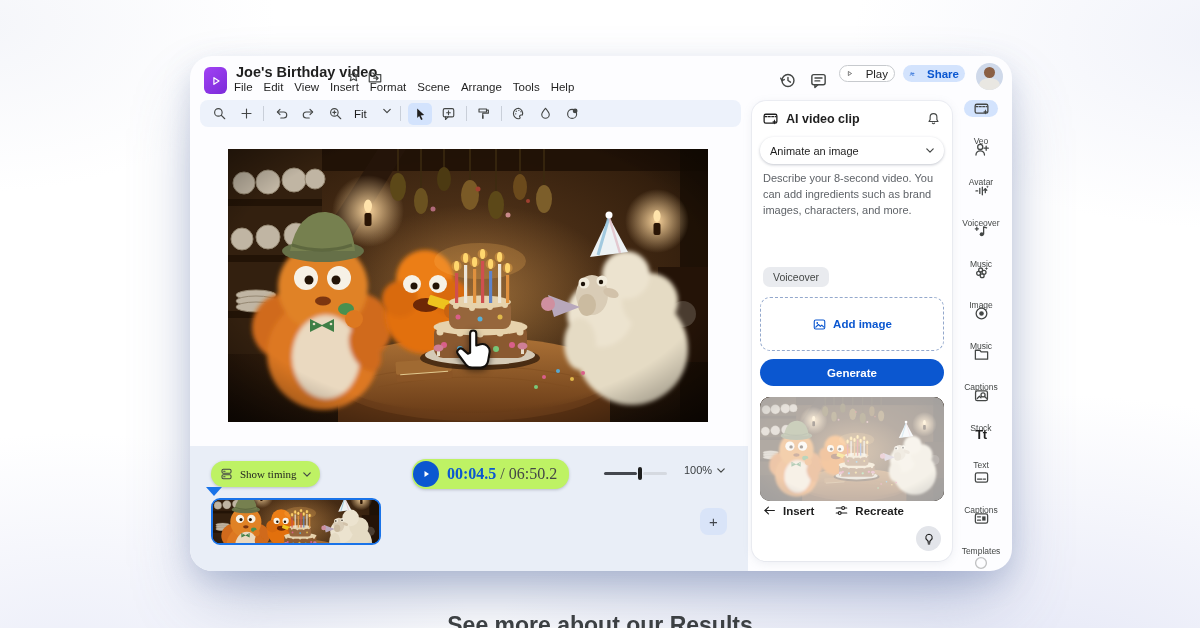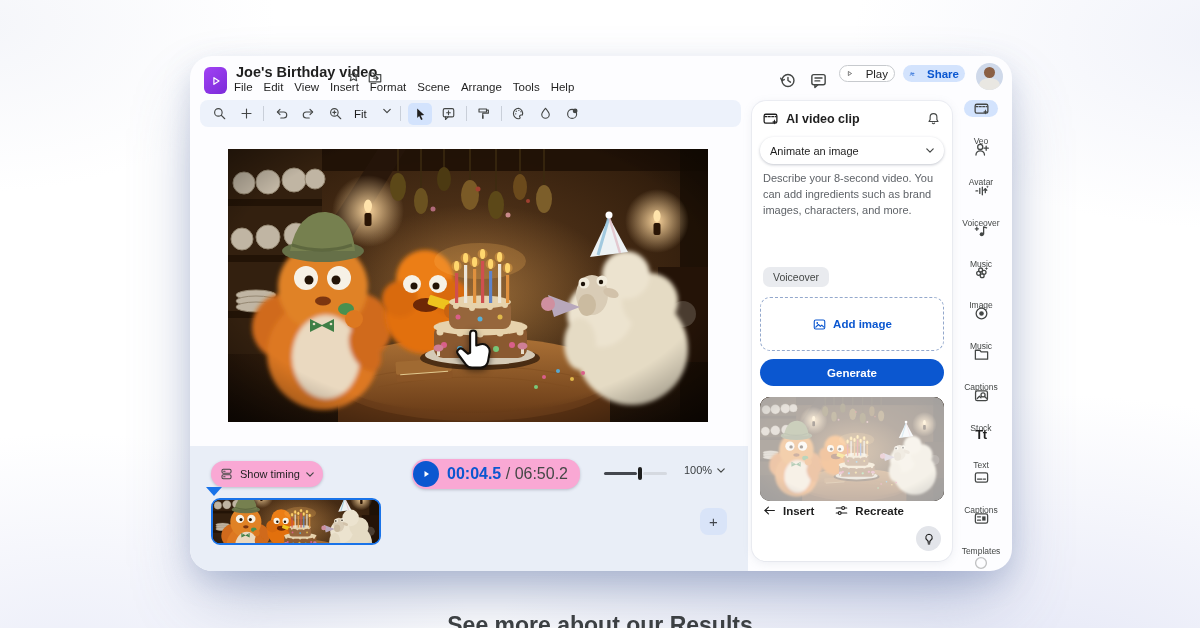--- a/index.html
+++ b/index.html
@@ -39,21 +39,21 @@
   .tb-div{width:1px;height:15px;background:#c9cfd9;}
   .tool{width:20px;height:20px;display:flex;align-items:center;justify-content:center;border-radius:5px;}
   .tool.sel{background:#d3e3fd;width:24px;height:22px;}
   .fitbox{display:flex;align-items:flex-start;gap:16px;font-size:11.5px;color:#1f1f1f;padding:0 2px;}
 
   
   .canvas{left:38px;top:93px;width:480px;height:273px;background:#1c0f06;}
   .cursor{left:222px;top:175px;width:46px;height:46px;filter:drop-shadow(0 2px 3px rgba(0,0,0,.55));}
 
   
-  .ctl-pill{background:#f9a8d4;border-radius:14px;box-shadow:0 1px 3px rgba(60,70,95,.28);}
+  .ctl-pill{background:#bef264;border-radius:14px;box-shadow:0 1px 3px rgba(60,70,95,.28);font-family:Liberation Serif, serif;}
   .show-timing{left:21px;top:405px;height:26px;padding:0 9px;display:flex;align-items:center;gap:6px;font-size:11px;color:#1f1f1f;}
   .time-pill{left:222px;top:403px;height:28px;display:flex;align-items:center;padding:1px 12px 1px 1px;gap:8px;}
   .play-circle{width:26px;height:26px;border-radius:50%;background:#0b57d0;display:flex;align-items:center;justify-content:center;}
   .time-text{font-size:16px;white-space:nowrap;}
   .time-cur{color:#0b57d0;font-weight:700;}
   .time-sep,.time-tot{color:#444746;}
   .slider{left:414px;top:409px;height:16px;display:flex;align-items:center;}
   .trk-d{width:33px;height:3px;background:#44474e;border-radius:2px;}
   .thumb{width:4px;height:13px;background:#1f1f1f;border-radius:2px;margin:0 1px;}
   .trk-l{width:24px;height:3px;background:#d5d9e0;border-radius:2px;}

